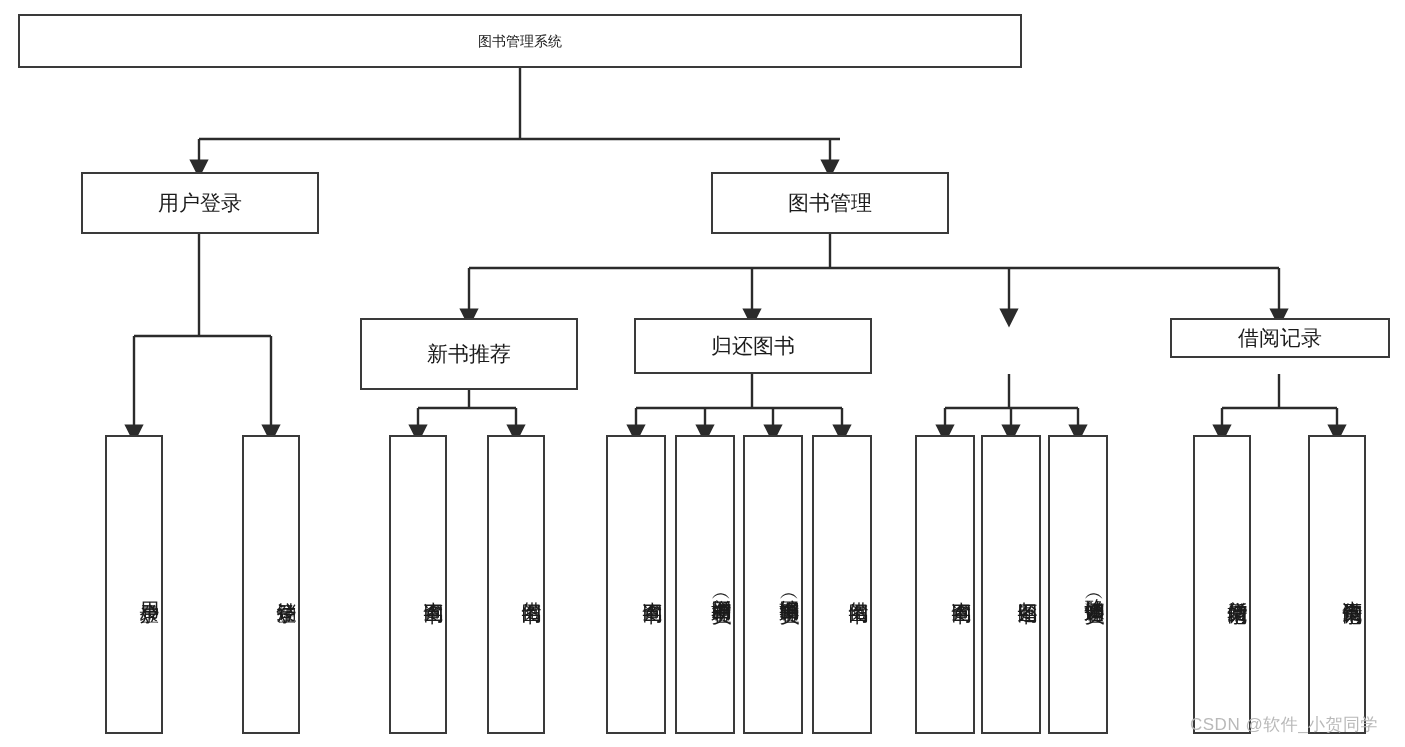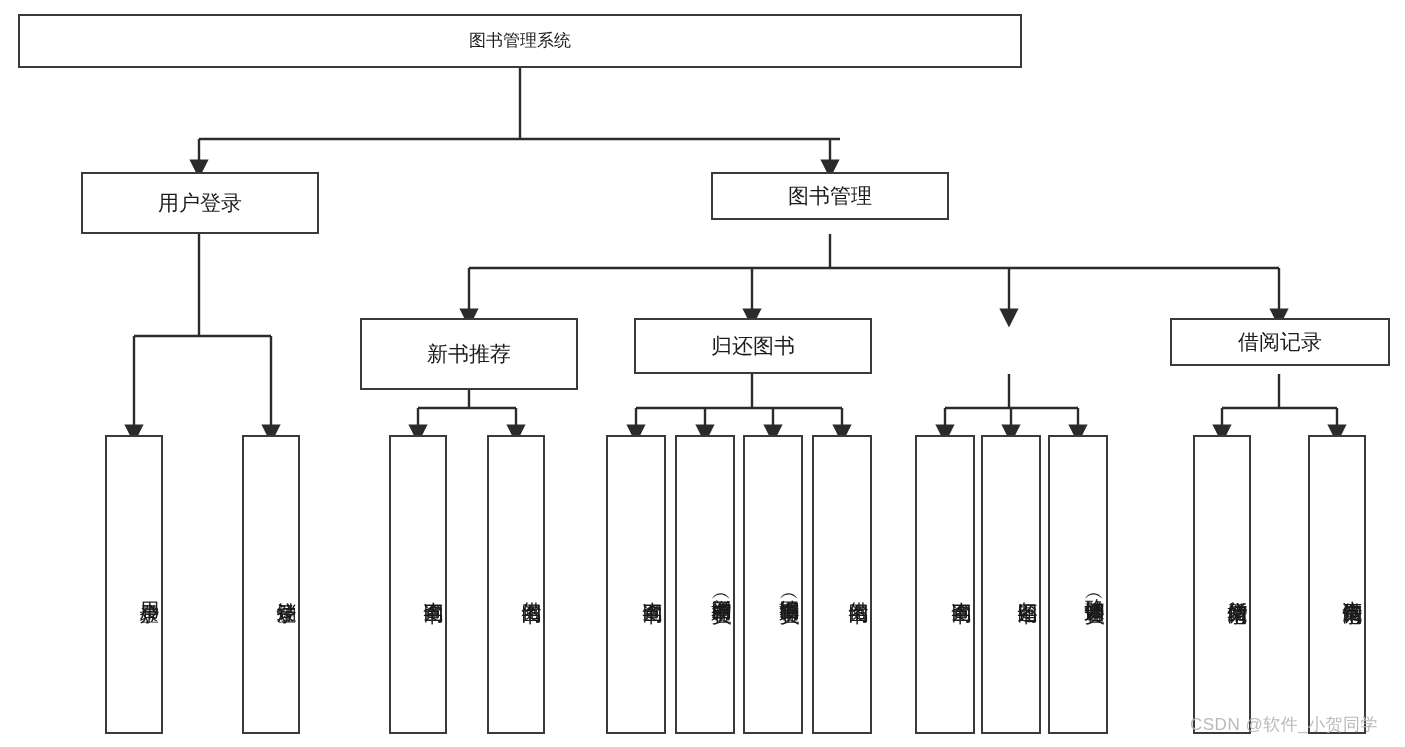--- a/index.html
+++ b/index.html
@@ -35,21 +35,21 @@
     align-items: center;
     justify-content: center;
     color: #1b1b1b;
     line-height: 1.18;
     text-align: center;
   }
   .node.h {
     font-size: 21px;
   }
   .node.root {
-    font-size: 17px;
+    font-size: 14px;
   }
   .node.v {
     font-size: 20px;
     writing-mode: vertical-rl;
     text-orientation: upright;
     align-items: flex-start;
     justify-content: center;
     padding-top: 6px;
     letter-spacing: 1px;
   }
@@ -121,31 +121,31 @@
     </g>
   </svg>
 
   <div class="node root" style="left:18px; top:14px; width:1004px; height:54px;">
     <span>图书管理系统</span>
   </div>
 
   <div class="node h" style="left:81px; top:172px; width:238px; height:62px;">
     <span>用户登录</span>
   </div>
-  <div class="node h" style="left:711px; top:172px; width:238px; height:48px;">
+  <div class="node h" style="left:711px; top:172px; width:238px; height:62px;">
     <span>图书管理</span>
   </div>
 
   <div class="node h" style="left:360px; top:318px; width:218px; height:72px;">
     <span>新书推荐</span>
   </div>
   <div class="node h" style="left:634px; top:318px; width:238px; height:56px;">
     <span>归还图书</span>
   </div>
-  <div class="node h" style="left:1170px; top:318px; width:220px; height:48px;">
+  <div class="node h" style="left:1170px; top:318px; width:220px; height:40px;">
     <span>借阅记录</span>
   </div>
 
   <div class="node v" style="left:105px; top:435px; width:58px; height:299px;">
     <span class="vlabel">用户登录</span>
   </div>
   <div class="node v" style="left:242px; top:435px; width:58px; height:299px;">
     <span class="vlabel">注销登录</span>
   </div>
 

